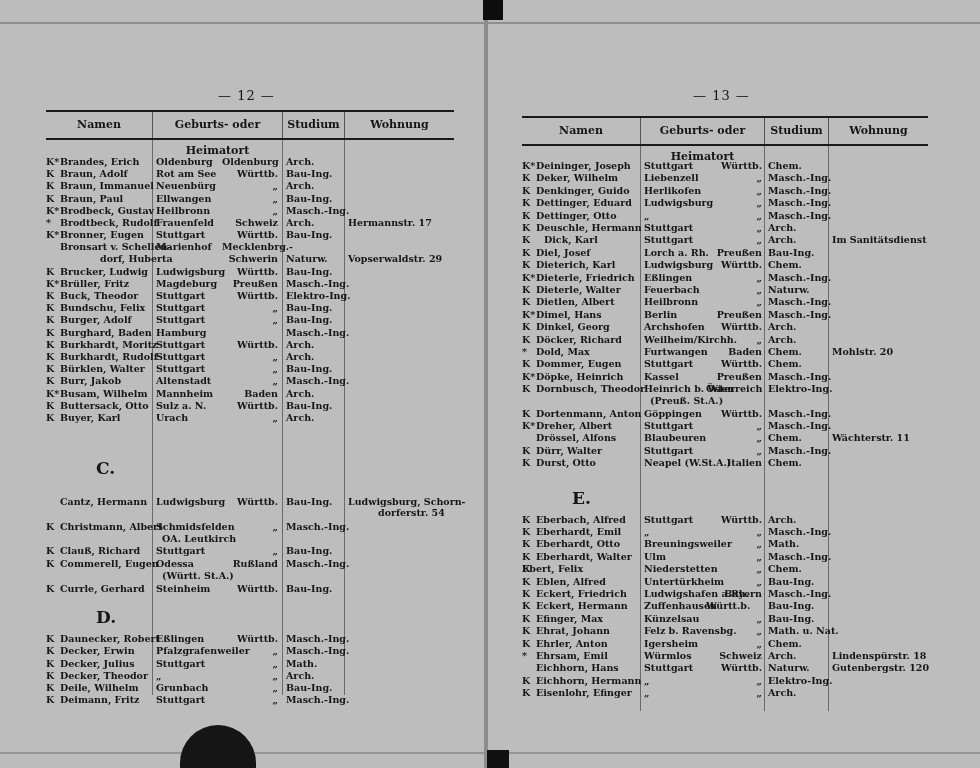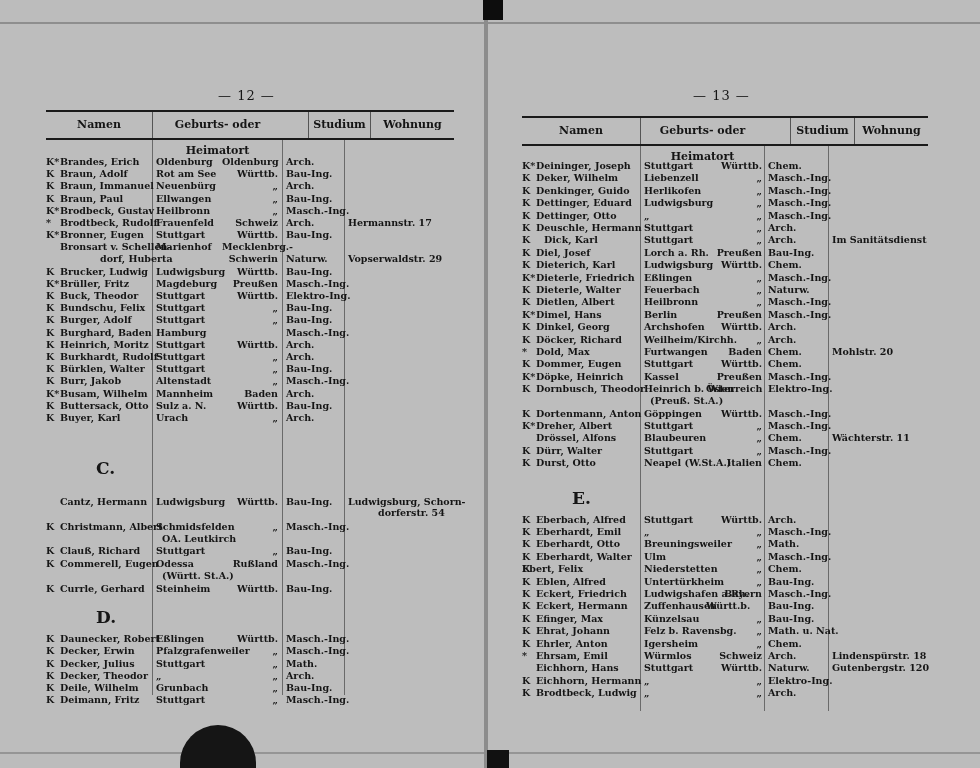--- a/index.html
+++ b/index.html
@@ -29,21 +29,21 @@
   .table { position:absolute; }
   .left .table { left:46px; top:86px; width:408px; }
   .right .table { left:34px; top:92px; width:406px; }
 
   .rule-top { height:0; border-top:2px solid #1a1a1a; }
   .rule-bot { height:0; border-top:2px solid #1a1a1a; }
   .hdr { display:flex; height:26px; align-items:center; font-size:11px; font-weight:bold; }
   .hdr div { text-align:center; height:26px; line-height:26px; box-sizing:border-box; }
   .col-name { width:106px; }
   .col-place { width:130px; }
-  .col-stud { width:62px;margin-left:26px; }
+  .col-stud { width:62px; }
   .col-wohn { flex:1; }
   .hdr .col-place, .hdr .col-stud, .hdr .col-wohn { border-left:1px solid #555; }
 
   .vline { position:absolute; width:1px; background:#555; opacity:.8; }
 
   .body { position:relative; }
   .row { position:absolute; left:0; height:12px; font-size:9.5px; line-height:12px; white-space:nowrap; font-weight:bold; }
   .row span { position:absolute; top:0; }
   .mark { left:0; width:14px; }
   .nm { left:14px; }
@@ -184,21 +184,21 @@
           <div class="row" style="top: 186.6px; width: 100%;">
             <span class="mark" style="left:0">K</span>
             <span class="nm" style="left:14px">Burghard, Baden</span>
             <span class="pl" style="left:110px">Hamburg</span>
             <span class="st" style="left:176px;width:56px;text-align:right"></span>
             <span class="stud" style="left:240px">Masch.-Ing.</span>
             <span class="wohn" style="left:302px"></span>
           </div>
           <div class="row" style="top: 198.8px; width: 100%;">
             <span class="mark" style="left:0">K</span>
-            <span class="nm" style="left:14px">Heinrich, Moritz</span>
+            <span class="nm" style="left:14px">Burkhardt, Moritz</span>
             <span class="pl" style="left:110px">Stuttgart</span>
             <span class="st" style="left:176px;width:56px;text-align:right">Württb.</span>
             <span class="stud" style="left:240px">Arch.</span>
             <span class="wohn" style="left:302px"></span>
           </div>
           <div class="row" style="top: 211px; width: 100%;">
             <span class="mark" style="left:0">K</span>
             <span class="nm" style="left:14px">Burkhardt, Rudolf</span>
             <span class="pl" style="left:110px">Stuttgart</span>
             <span class="st" style="left:176px;width:56px;text-align:right">„</span>
@@ -658,21 +658,21 @@
           <div class="row" style="top: 528.8px; width: 100%;">
             <span class="mark" style="left:0">K</span>
             <span class="nm" style="left:14px">Eichhorn, Hermann</span>
             <span class="pl" style="left:122px">„</span>
             <span class="st" style="left:184px;width:56px;text-align:right">„</span>
             <span class="stud" style="left:246px">Elektro-Ing.</span>
             <span class="wohn" style="left:310px"></span>
           </div>
           <div class="row" style="top: 541.2px; width: 100%;">
             <span class="mark" style="left:0">K</span>
-            <span class="nm" style="left:14px">Brodtbeck, Ludwig</span>
+            <span class="nm" style="left:14px">Eisenlohr, Efinger</span>
             <span class="pl" style="left:122px">„</span>
             <span class="st" style="left:184px;width:56px;text-align:right">„</span>
             <span class="stud" style="left:246px">Arch.</span>
             <span class="wohn" style="left:310px"></span>
           </div>
         </div>
     </div>
   </div>
 
   <div class="gutter"></div>

